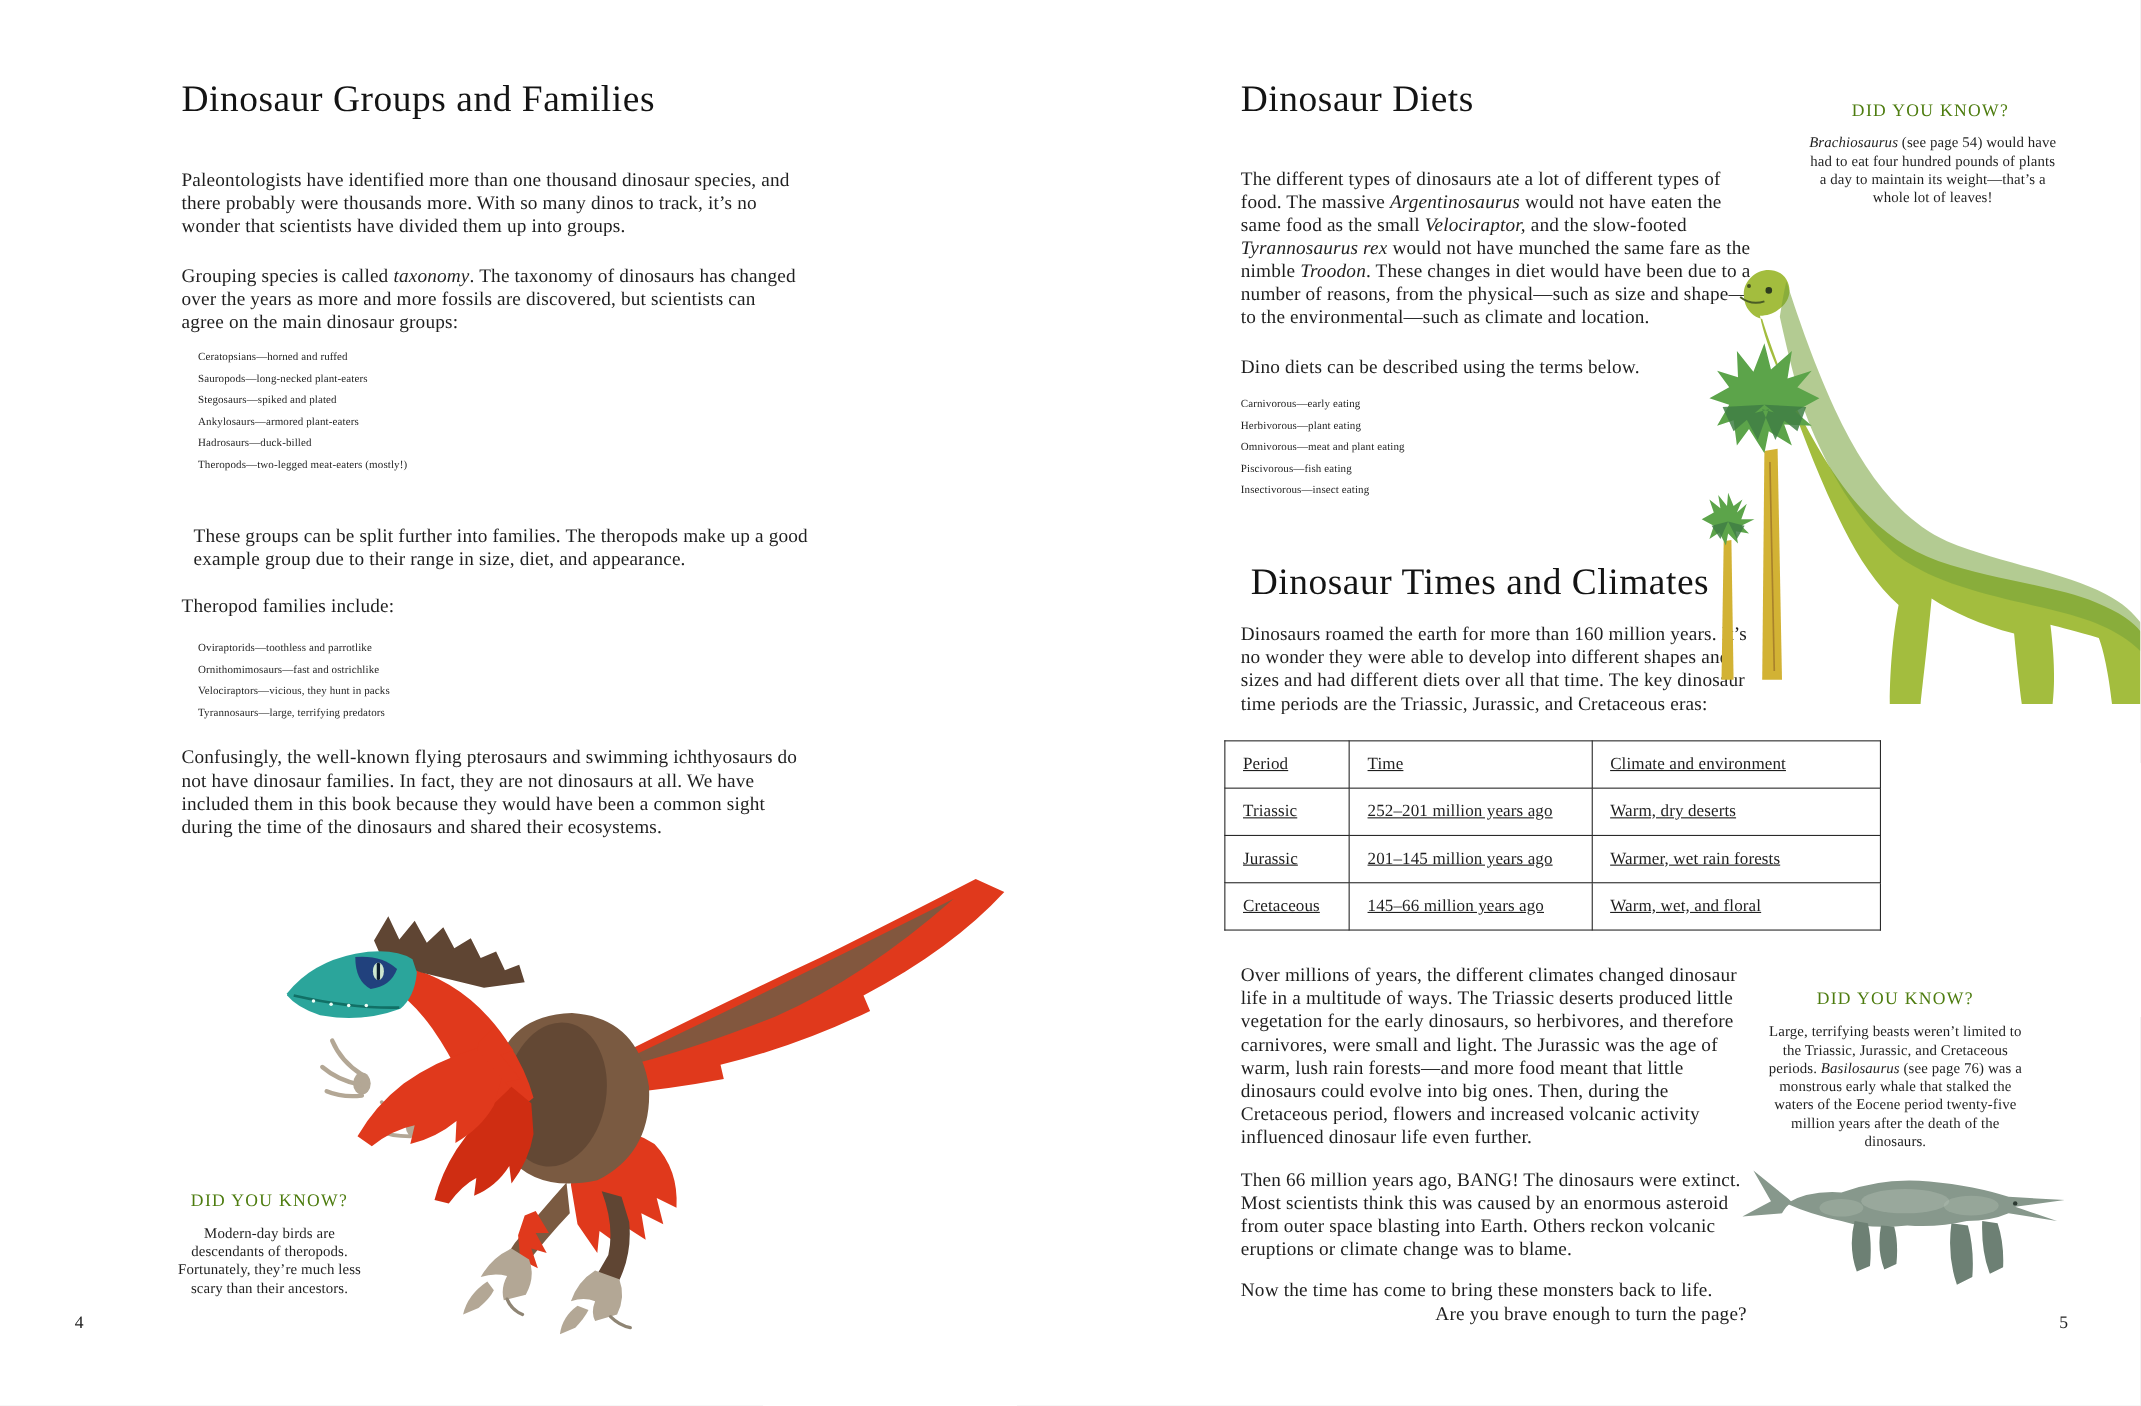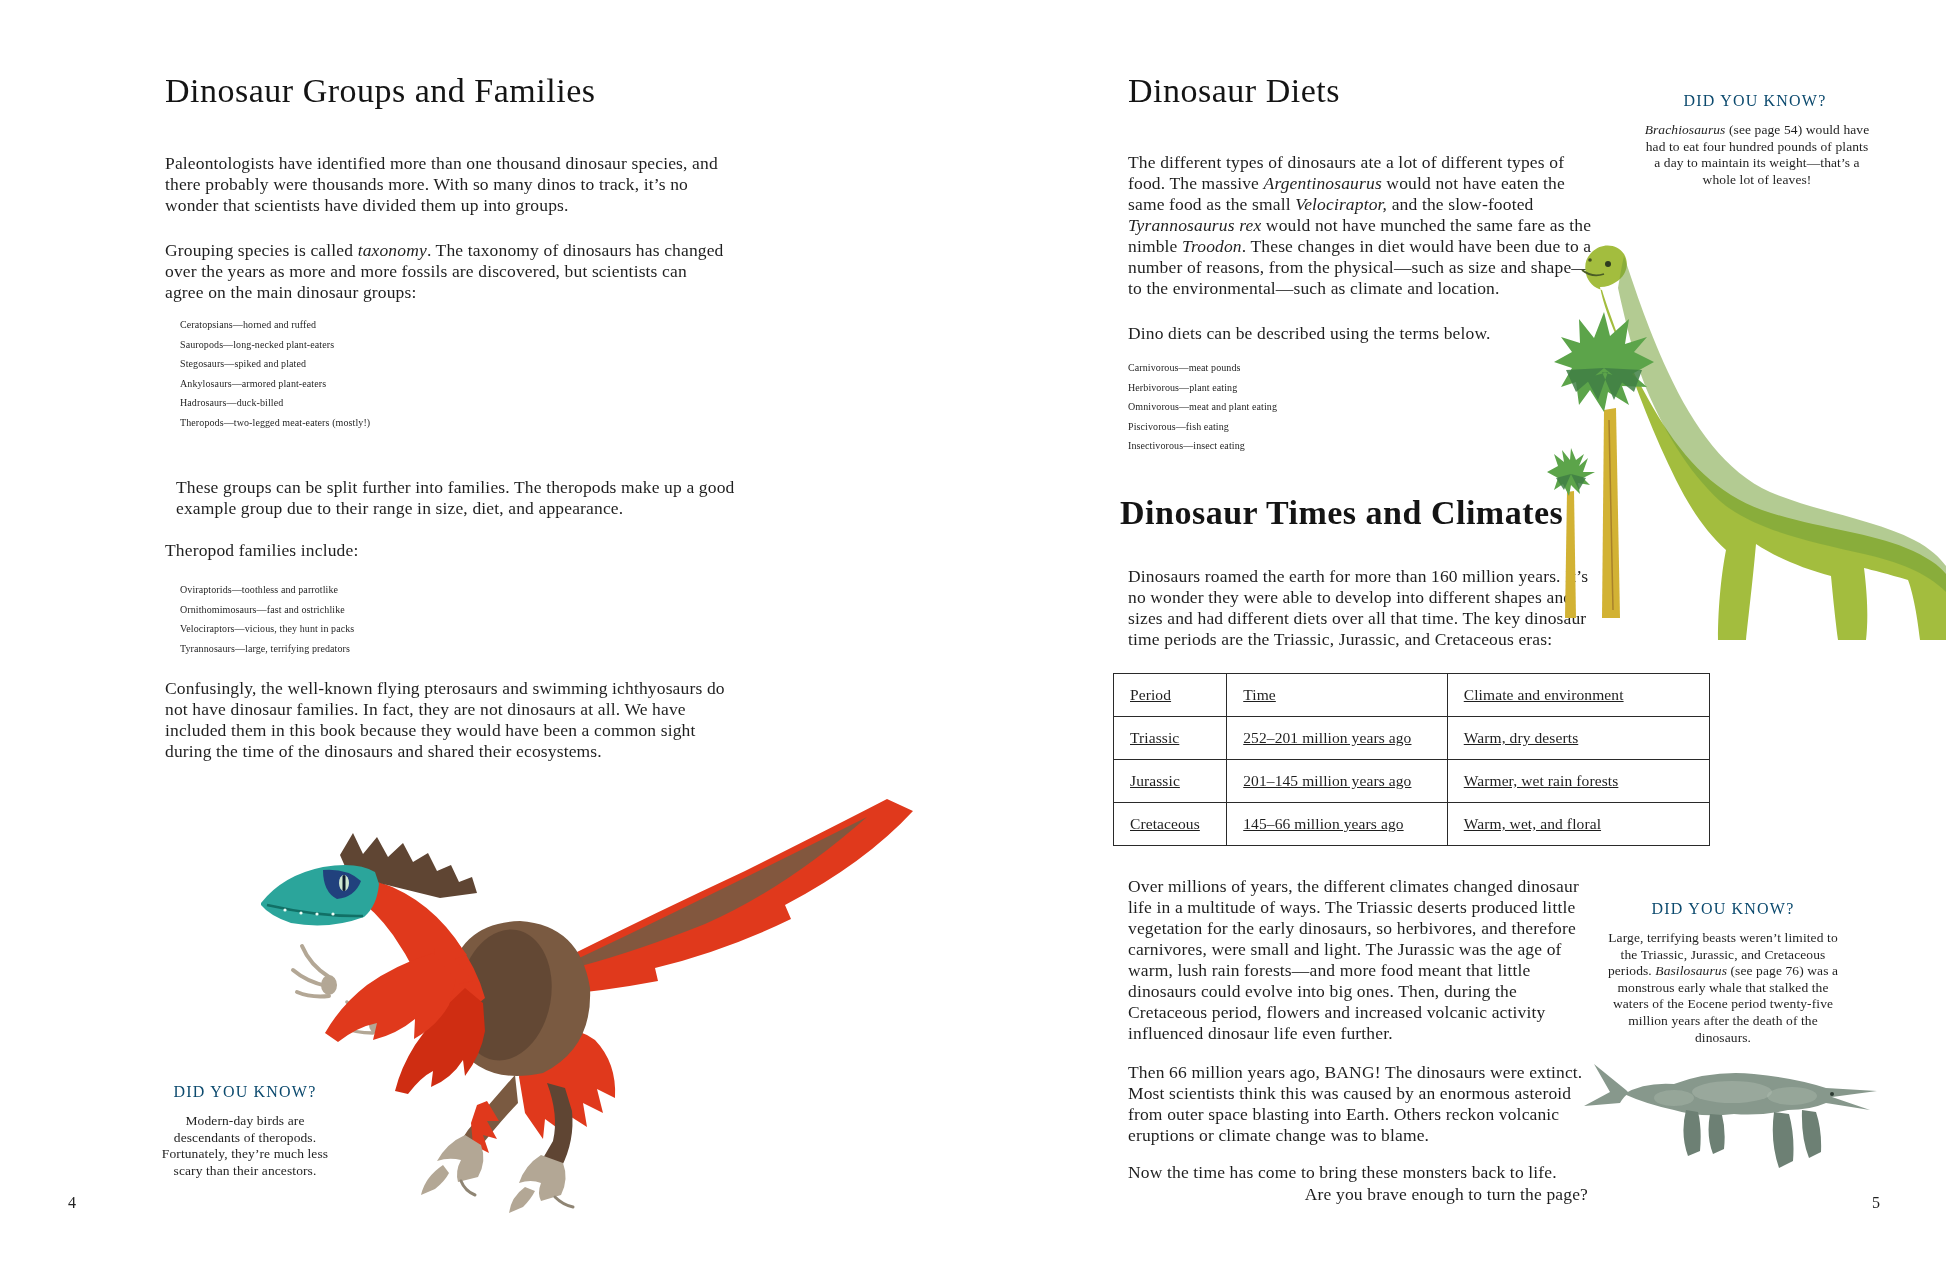--- a/index.html
+++ b/index.html
@@ -5,21 +5,21 @@
   html,body{margin:0;padding:0;background:#e9e9e9;}
   .spread{
     position:relative;width:1946px;height:1278px;background:#ffffff;
     font-family:"Liberation Serif","DejaVu Serif",serif;color:#1f1f1f;overflow:hidden;
   }
   .abs{position:absolute;}
   .title{font-size:34px;letter-spacing:.5px;color:#141414;white-space:nowrap;}
   .body{font-size:17.5px;line-height:21px;letter-spacing:.15px;}
   .center-list{font-size:10px;line-height:19.5px;letter-spacing:.1px;}
   .it{font-style:italic;}
-  .dyk-title{font-size:16px;letter-spacing:1.2px;text-align:center;color:#0c4a6e;white-space:nowrap;}
+  .dyk-title{font-size:16px;letter-spacing:1.2px;text-align:center;color:#4d7c0f;white-space:nowrap;}
   .dyk-body{font-size:13.5px;line-height:16.6px;text-align:center;letter-spacing:.1px;}
   .pagenum{font-size:16px;color:#222;}
   table.climate{border-collapse:collapse;width:597px;table-layout:fixed;font-size:15.5px;}
   table.climate th,table.climate td{
     border:1px solid #2a2a2a;font-weight:normal;text-align:left;
     padding:0 0 0 16px;height:42px;vertical-align:middle;letter-spacing:.1px;text-decoration:underline;
   }
   table.climate{border:1.5px solid #222;}
   .closing2{display:block;text-align:right;margin-top:1px;}
   svg{display:block;}
@@ -109,28 +109,28 @@
 
   <h1 class="abs title" style="left:1128px;top:72px;margin:0;font-weight:normal;">Dinosaur Diets</h1>
 
   <div class="abs body" style="left:1128px;top:152px;width:468px">
     <span>The different types of dinosaurs ate a lot of different types of food. The massive </span><span class="it">Argentinosaurus</span><span> would not have eaten the same food as the small </span><span class="it">Velociraptor,</span><span> and the slow-footed </span><span class="it">Tyrannosaurus rex</span><span> would not have munched the same fare as the nimble </span><span class="it">Troodon</span><span>. These changes in diet would have been due to a number of reasons, from the physical—such as size and shape—to the environmental—such as climate and location.</span>
   </div>
 
   <div class="abs body" style="left:1128px;top:323px;width:468px">Dino diets can be described using the terms below.</div>
 
   <div class="abs center-list" style="left:1128px;top:358px;width:455px">
-    <div>Carnivorous—meat pounds</div>
+    <div>Carnivorous—early eating</div>
     <div>Herbivorous—plant eating</div>
     <div>Omnivorous—meat and plant eating</div>
     <div>Piscivorous—fish eating</div>
     <div>Insectivorous—insect eating</div>
   </div>
 
-  <h1 class="abs title" style="left:1120px;top:494px;margin:0;font-weight:bold;">Dinosaur Times and Climates</h1>
+  <h1 class="abs title" style="left:1120px;top:494px;margin:17px;font-weight:normal;">Dinosaur Times and Climates</h1>
 
   <div class="abs body" style="left:1128px;top:566px;width:468px">Dinosaurs roamed the earth for more than 160 million years. It’s no wonder they were able to develop into different shapes and sizes and had different diets over all that time. The key dinosaur time periods are the Triassic, Jurassic, and Cretaceous eras:</div>
 
   <table class="climate abs" style="left:1113px;top:673px">
     <colgroup>
         <col style="width:19%">
         <col style="width:37%">
         <col style="width:44%">
       </colgroup>
     <tbody>

